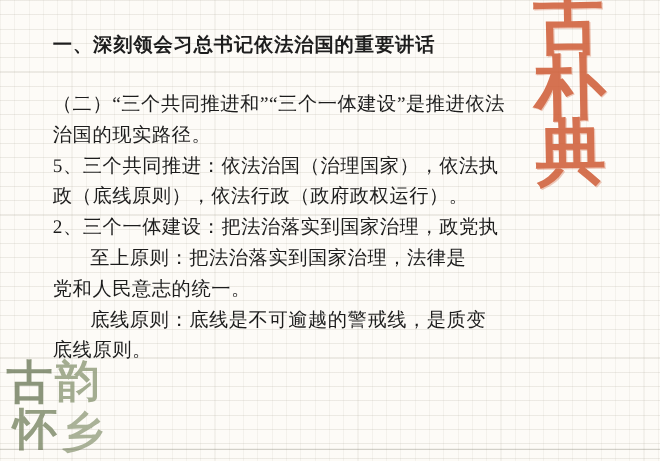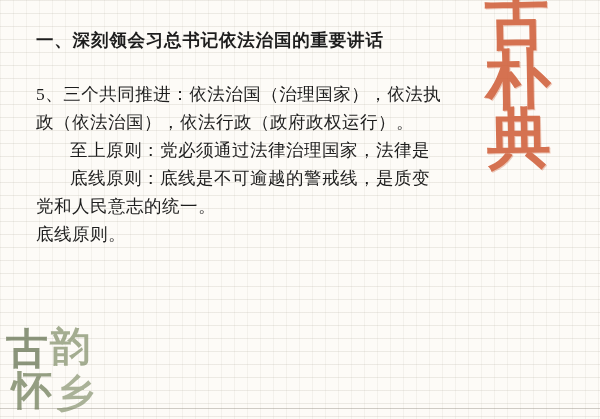--- a/index.html
+++ b/index.html
@@ -91,21 +91,21 @@
   .seal-bl .g1 { position:absolute; left:2px;  top:2px;  color:#6f7c5d; }
   .seal-bl .g2 { position:absolute; left:46px; top:0px;  color:#8e9a78; font-size:40px;}
   .seal-bl .g3 { position:absolute; left:8px;  top:44px; color:#7b8766; font-size:40px;}
   .seal-bl .g4 { position:absolute; left:52px; top:46px; color:#96a081; font-size:38px;}
 
   .content {
     position: absolute;
     left: 0; top: 0;
     width: 600px;
     height: 419px;
-    padding: 26px 24px 8px 36px;
+    padding: 26px 24px 8px 48px;
     box-sizing: border-box;
     z-index: 3;
   }
   .line {
     color: #1d1d1d;
     font-size: 17.5px;
     line-height: 28px;
     letter-spacing: 0.5px;
     white-space: pre;
     font-family: "Liberation Serif", "DejaVu Serif", serif;
@@ -148,22 +148,25 @@
       <span class="g1">古</span>
       <span class="g2">韵</span>
       <span class="g3">怀</span>
       <span class="g4">乡</span>
     </div>
   </div>
 
   <div class="content">
     <div class="line heading">一、深刻领会习总书记依法治国的重要讲话</div>
 
+    <div class="line indent1">（二）“三个共同推进和”“三个一体建设”是推进依法</div>
+    <div class="line indent1">治国的现实路径。</div>
     <div class="line indent1">5、三个共同推进：依法治国（治理国家），依法执</div>
-    <div class="line indent1">政（依法治国），依法行政（政府政权运行）。</div>
-    <div class="line indent2">至上原则：党必须通过法律治理国家，法律是</div>
+    <div class="line indent1">政（底线原则），依法行政（政府政权运行）。</div>
+    <div class="line indent1">2、三个一体建设：把法治落实到国家治理，政党执</div>
+    <div class="line indent2">至上原则：把法治落实到国家治理，法律是</div>
+    <div class="line indent1">党和人民意志的统一。</div>
     <div class="line indent3">底线原则：底线是不可逾越的警戒线，是质变</div>
-    <div class="line indent1">党和人民意志的统一。</div>
     <div class="line indent1">底线原则。</div>
   </div>
 
   <div class="bottom-rule"></div>
 </div>
 
 </body></html>

